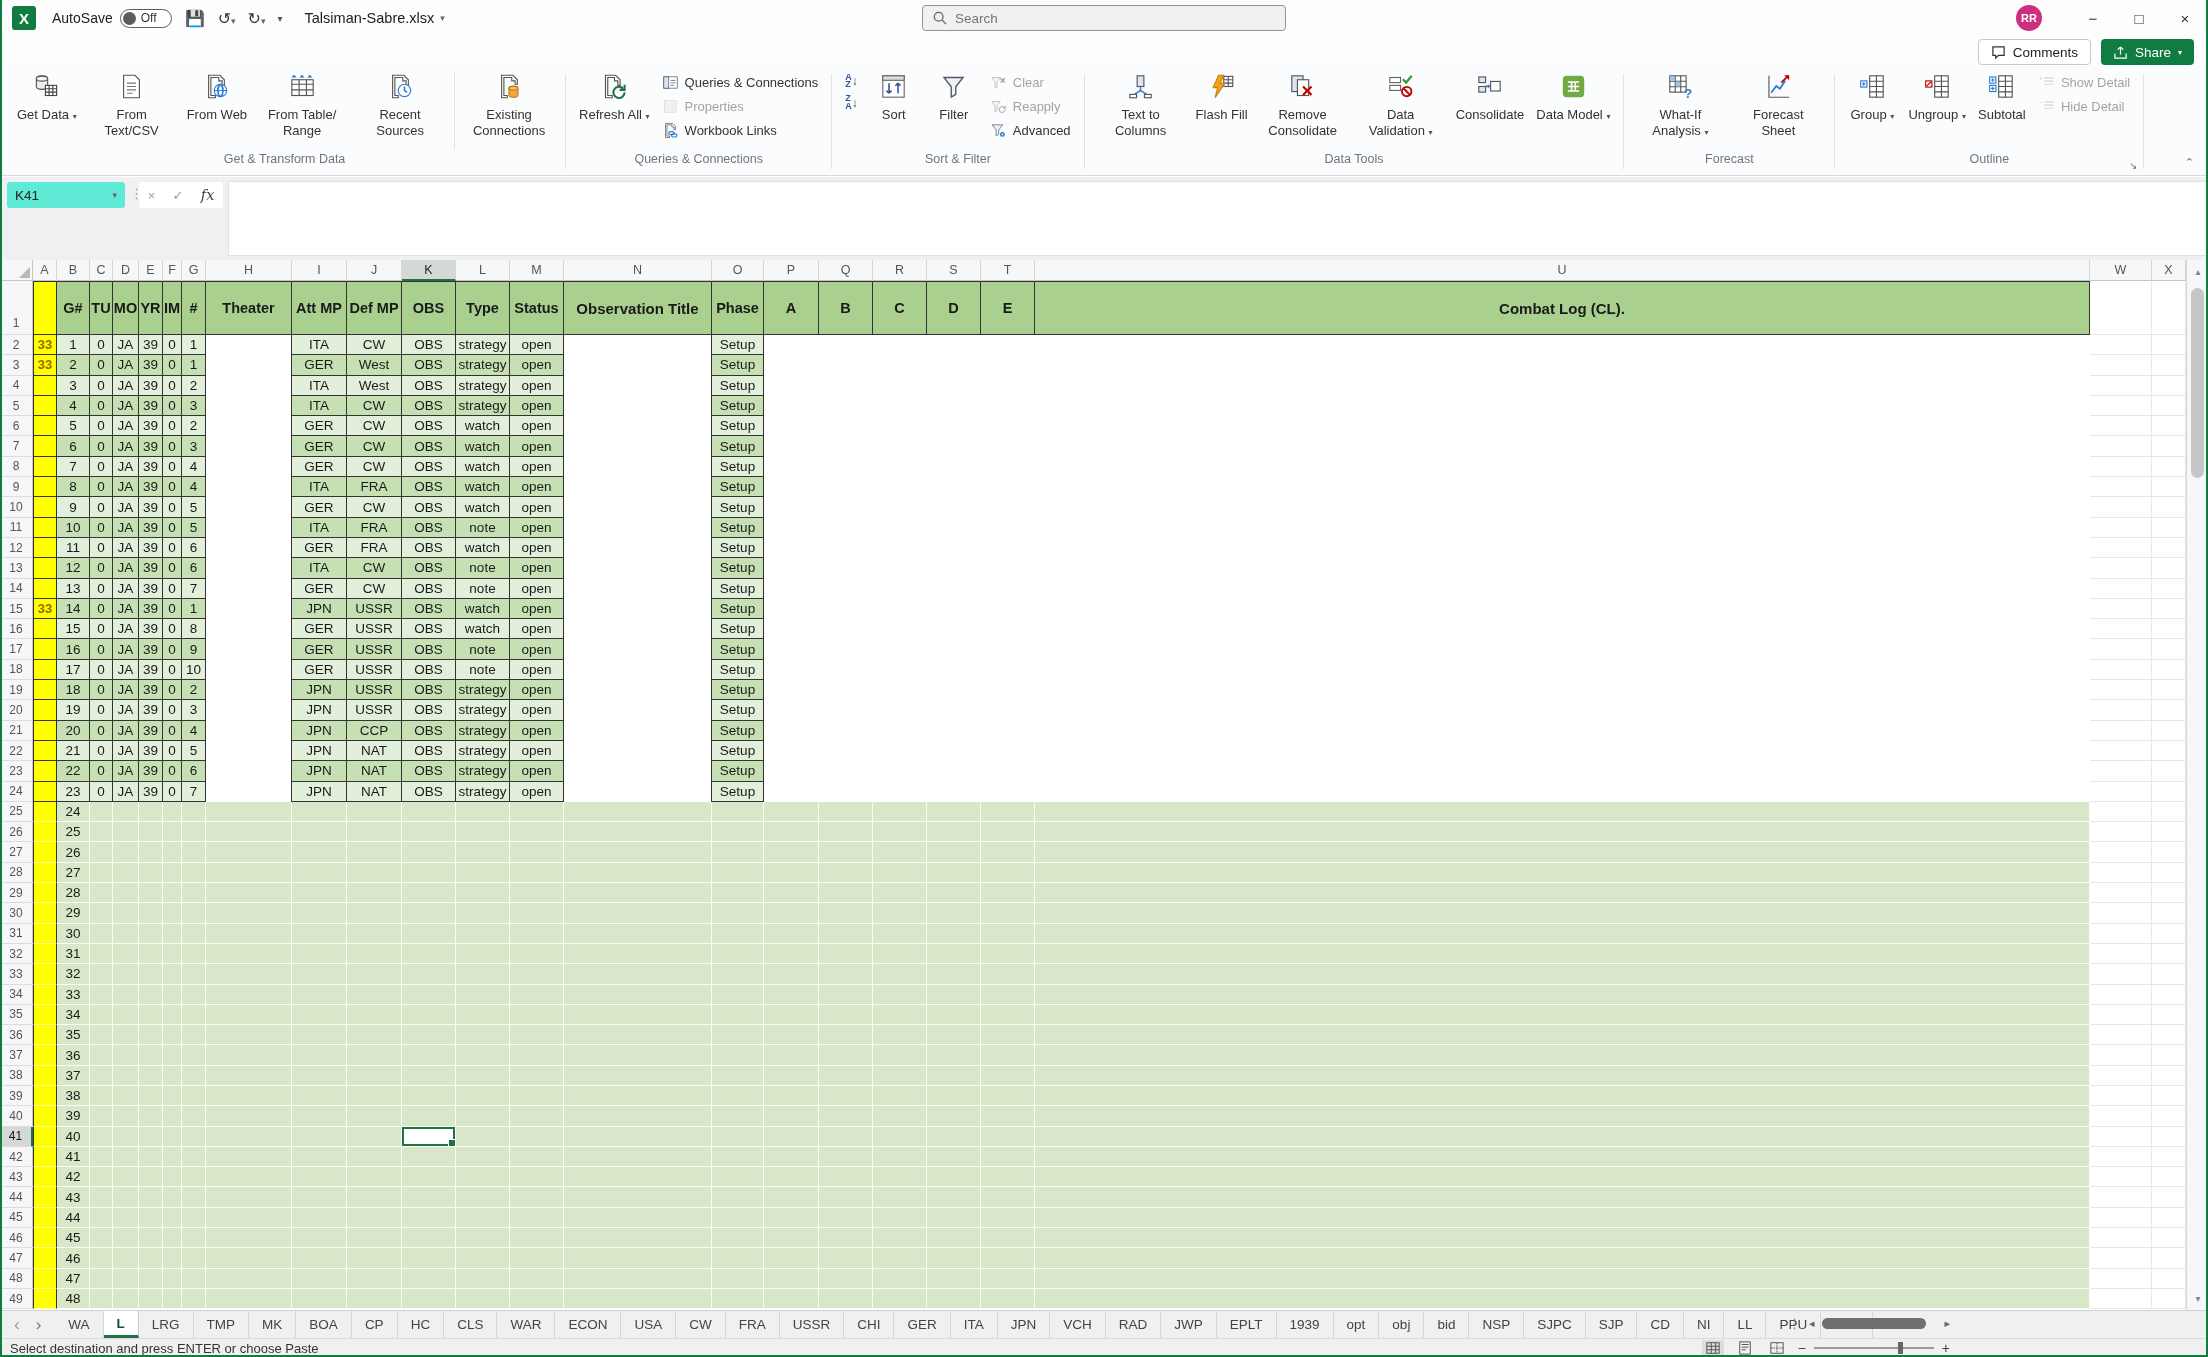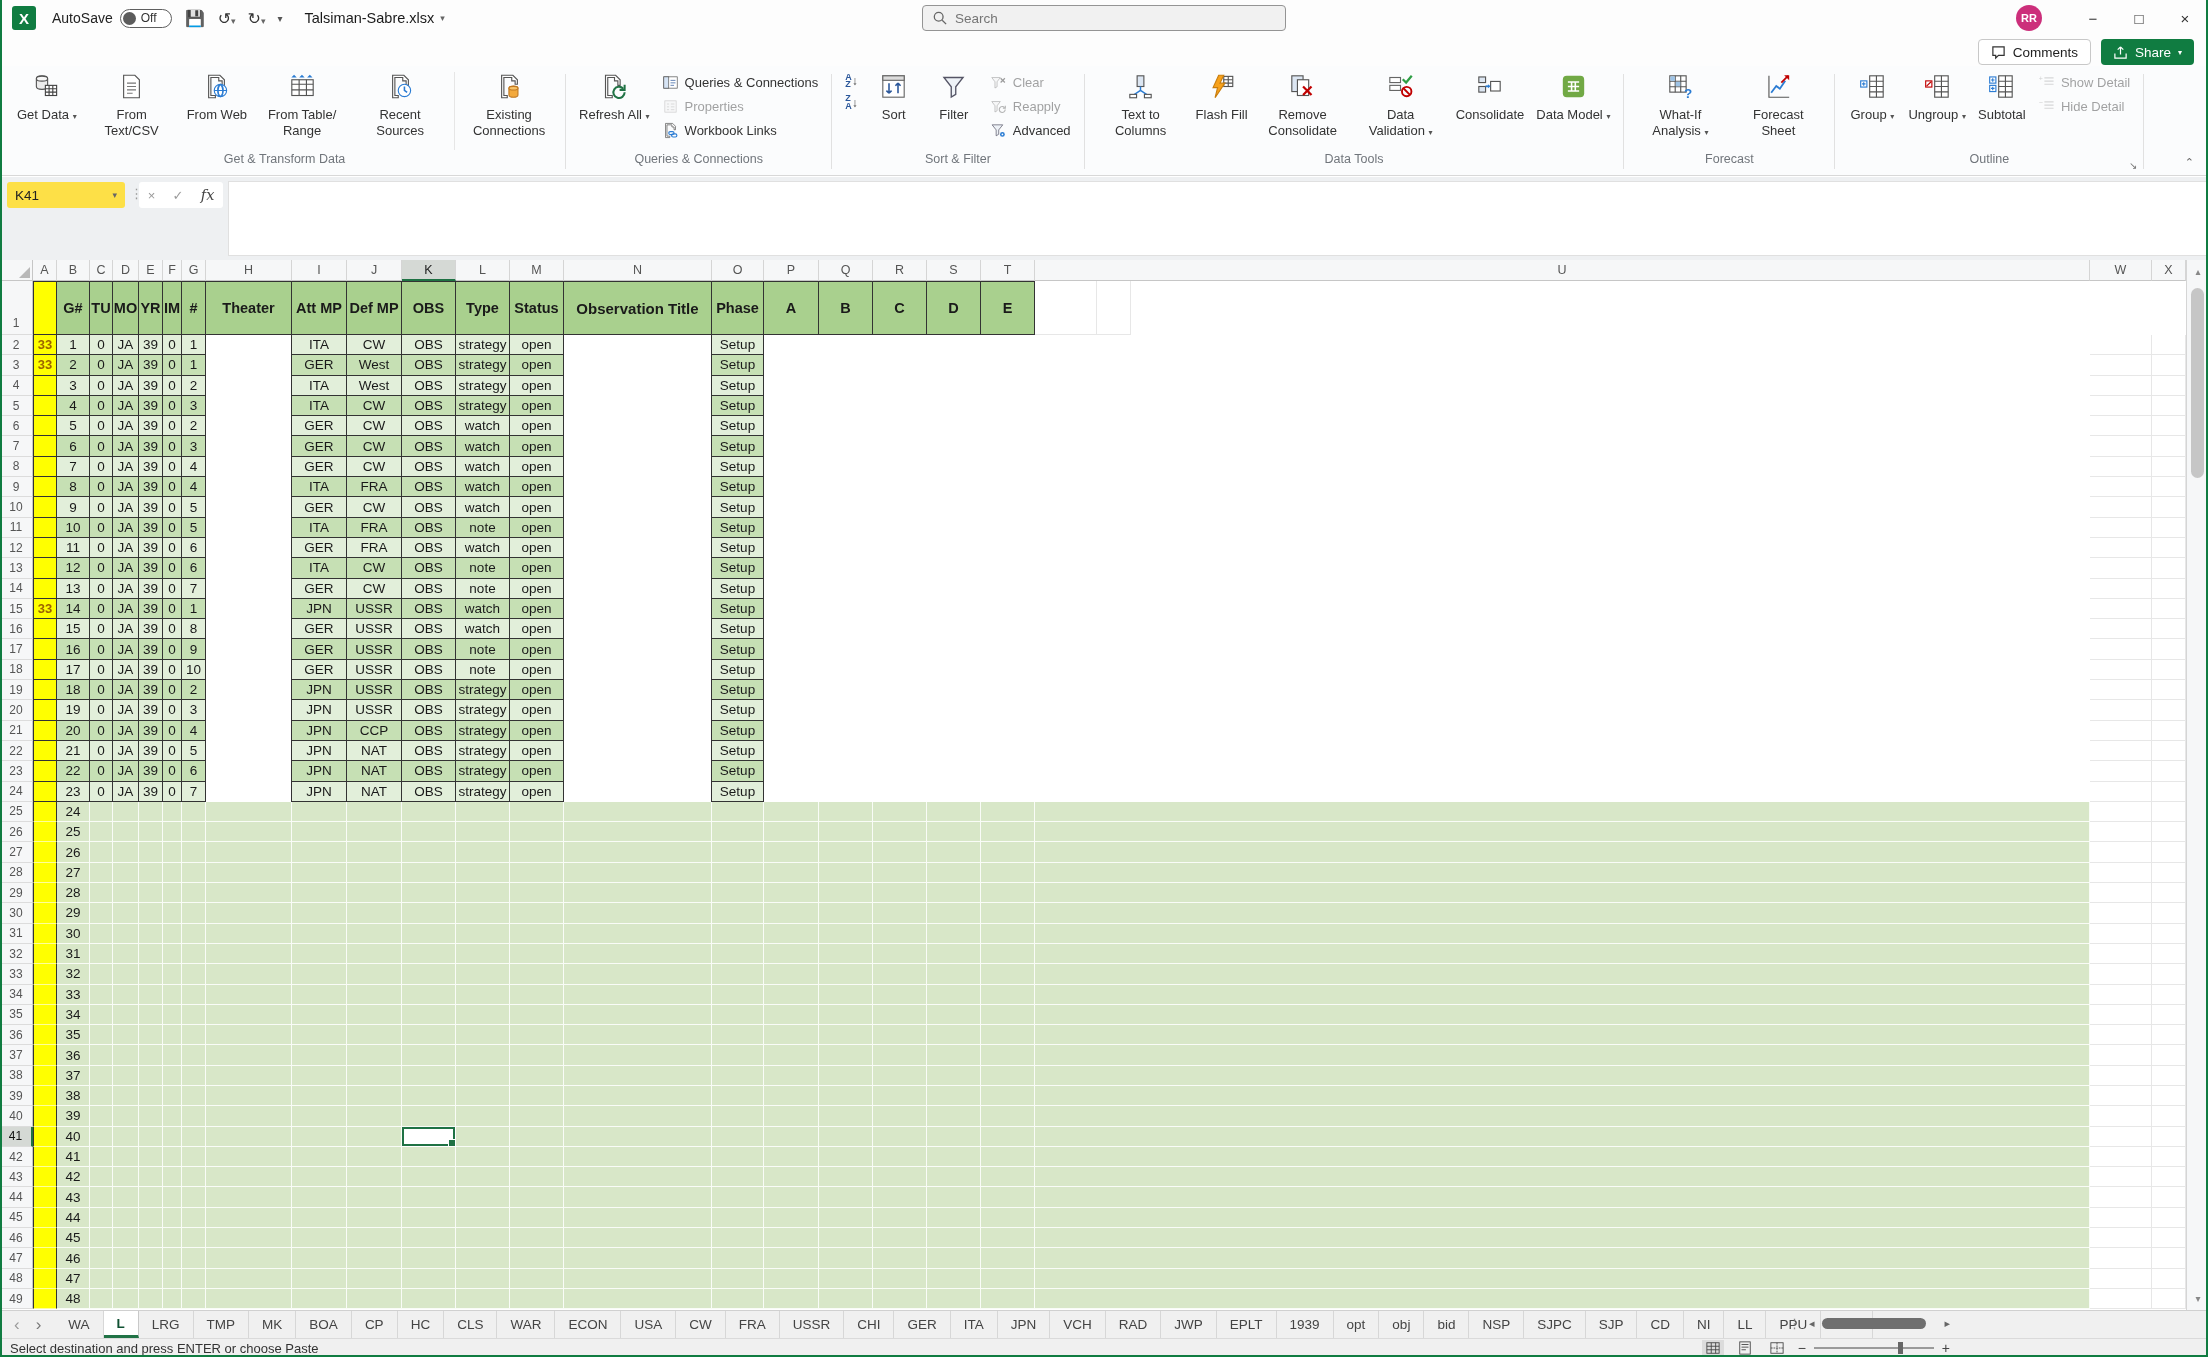--- a/index.html
+++ b/index.html
@@ -45,21 +45,21 @@
   .rstack{display:flex;flex-direction:column;justify-content:flex-start;gap:3px;padding-top:2px}
   .rbtn-small{display:flex;align-items:center;gap:6px;font-size:13px;color:#333;padding:2px 5px;border-radius:3px;cursor:pointer;white-space:nowrap}
   .rbtn-small svg{width:17px;height:17px}
   .disabled{opacity:.45;filter:grayscale(1)}
   .launcher{position:absolute;right:4px;bottom:4px;font-size:10px;color:#777;cursor:pointer}
   .ribbon-collapse{position:absolute;right:14px;bottom:6px;font-size:11px;color:#666;cursor:pointer}
   .azstack{display:flex;flex-direction:column;line-height:.8;font-size:9px;font-weight:bold;color:#2b579a}
   .azarrow{color:#444;font-size:12px}
   
   .fbar{position:absolute;top:177px;left:0;width:2208px;height:83px;background:#eef0f2}
-  .namebox{position:absolute;left:7px;top:5px;width:118px;height:26px;background:#fde047;border-radius:3px;display:flex;align-items:center;padding:0 8px;font-size:13.5px;color:#222;justify-content:space-between}
+  .namebox{position:absolute;left:7px;top:5px;width:118px;height:26px;background:#5eead4;border-radius:3px;display:flex;align-items:center;padding:0 8px;font-size:13.5px;color:#222;justify-content:space-between}
   .fdots{position:absolute;left:130px;top:9px;color:#999;font-size:13px}
   .fbtns{position:absolute;left:139px;top:5px;width:84px;height:26px;background:#fff;border-radius:3px;display:flex;align-items:center;justify-content:space-around;color:#9a9a9a;font-size:13px}
   .fx{font-family:"DejaVu Serif",serif;font-style:italic;font-size:14.5px;color:#444}
   .finput{position:absolute;left:228px;top:4px;right:0;height:75px;background:#fff;border:1px solid #e0e0e0}
   
   .grid{position:absolute;top:260px;left:0;width:2186px;height:1050px;background:#fff;overflow:hidden}
   .grow{display:flex}
   .corner{width:33px;background:#f6f7f8;border-right:1px solid #c6c6c6;border-bottom:1px solid #c6c6c6;position:relative}
   .corner::after{content:"";position:absolute;right:2px;bottom:2px;border-style:solid;border-width:0 0 11px 11px;border-color:transparent transparent #b8b8b8 transparent}
   .letter{background:#f6f7f8;border-right:1px solid #d5d5d5;border-bottom:1px solid #c6c6c6;font-size:12.5px;color:#555;display:flex;align-items:center;justify-content:center;height:21px}
@@ -536,20 +536,21 @@
       <div class="c th" style="width: 54px; height: 54px;">OBS</div>
       <div class="c th" style="width: 54px; height: 54px;">Type</div>
       <div class="c th" style="width: 54px; height: 54px;">Status</div>
       <div class="c th" style="width: 148px; height: 54px; font-size: 15px;">Observation Title</div>
       <div class="c th" style="width: 52px; height: 54px;">Phase</div>
       <div class="c th" style="width: 55px; height: 54px;">A</div>
       <div class="c th" style="width: 54px; height: 54px;">B</div>
       <div class="c th" style="width: 54px; height: 54px;">C</div>
       <div class="c th" style="width: 54px; height: 54px;">D</div>
       <div class="c th" style="width: 54px; height: 54px;">E</div>
+      <div class="c th" style="width: 1055px; height: 54px; font-size: 15px;">Combat Log (CL).</div>
       <div class="c out" style="width: 62px; height: 54px;"></div>
       <div class="c out" style="width: 34px; height: 54px;"></div>
     </div>
     <div class="grow" style="height: 20.3px;">
       <div class="rowhdr">2</div>
       <div class="c yellow flag" style="width: 24px;">33</div>
       <div class="c glt" style="width: 33px;">1</div>
       <div class="c glt" style="width: 23px;">0</div>
       <div class="c glt" style="width: 26px;">JA</div>
       <div class="c glt" style="width: 24px;">39</div>

